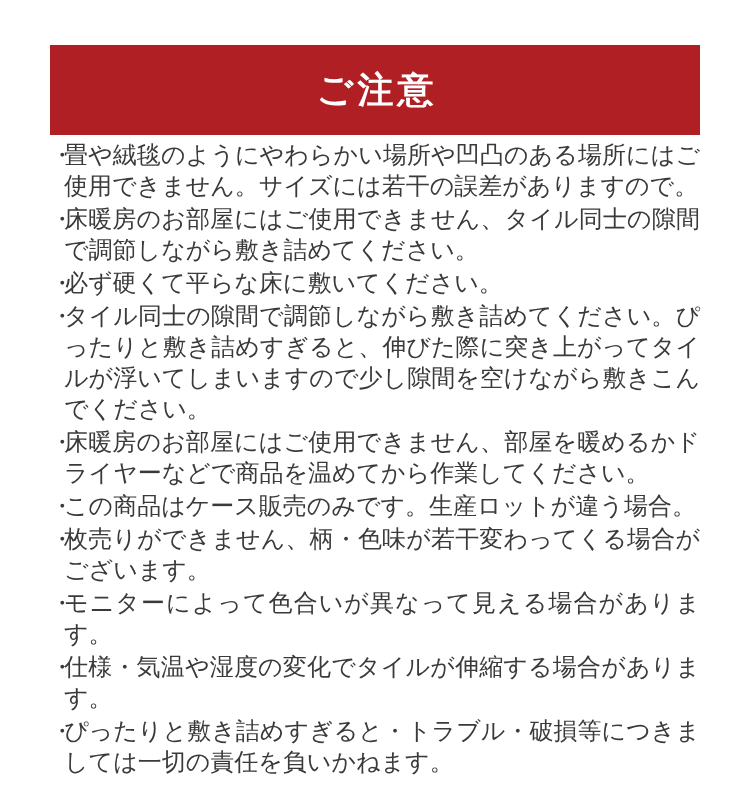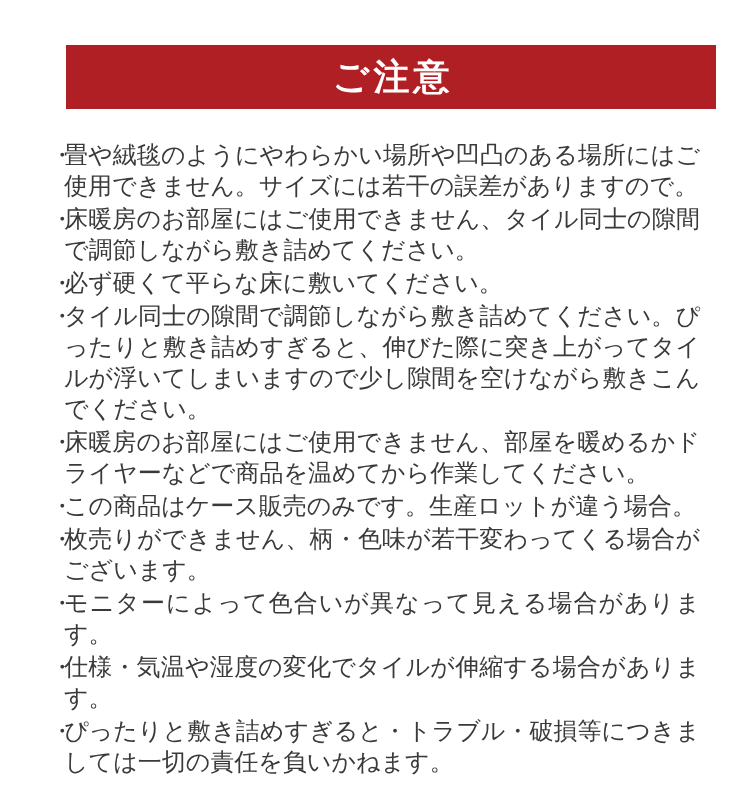--- a/index.html
+++ b/index.html
@@ -16,24 +16,24 @@
   }
   .page{
     position:relative;
     width:750px;
     height:800px;
     background:var(--page-bg);
     overflow:hidden;
   }
   .banner{
     position:absolute;
-    left:66px;
+    left:50px;
     top:45px;
     width:650px;
-    height:64px;
+    height:90px;
     background:var(--banner-red);
     display:flex;
     align-items:center;
     justify-content:center;
   }
   .banner-title{
     color:var(--banner-text);
     font-size:36px;
     font-weight:bold;
     letter-spacing:4px;

